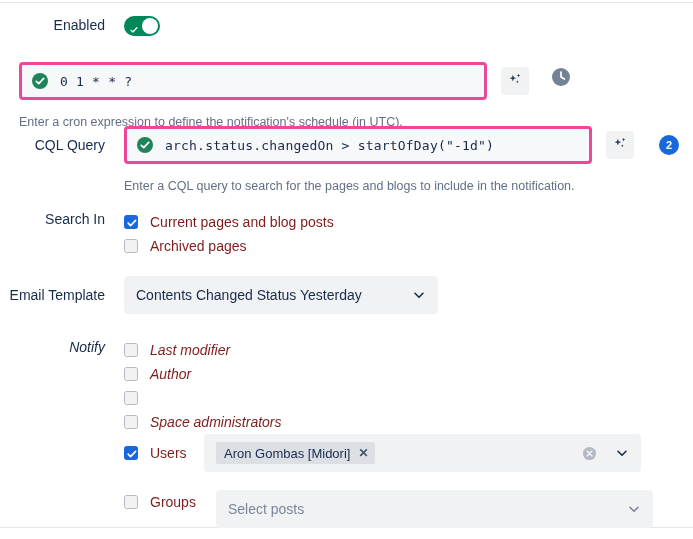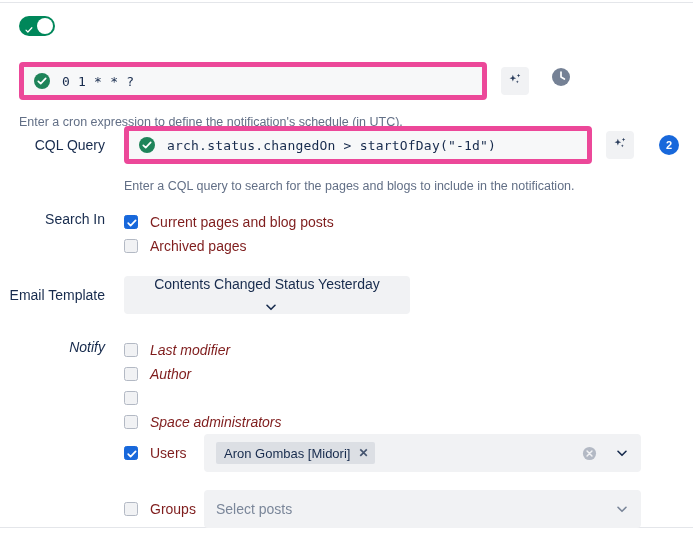--- a/index.html
+++ b/index.html
@@ -84,21 +84,21 @@
     left: 6px;
     top: 5px;
     width: 8px;
     height: 8px;
   }
 
   
   .field {
     box-sizing: border-box;
     height: 38px;
-    border: 5px solid #ec4899;
+    border: 3px solid #ec4899;
     border-radius: 4px;
     background: #F7F8F9;
     display: flex;
     align-items: center;
     padding: 0 10px;
   }
   .field .status-ok {
     width: 16px;
     height: 16px;
     flex: 0 0 16px;
@@ -242,20 +242,21 @@
 </style>
 </head>
 <body>
 
 <div class="top-divider"></div>
 <div class="bottom-divider"></div>
 
 <div class="form">
 
   <div class="row" style="top:16px;">
+    <div class="label">Enabled</div>
     <div class="control">
       <div class="toggle">
         <span class="tick">
           <svg viewBox="0 0 12 12" width="8" height="8">
               <path d="M1.5 6.2 L4.3 9 L10.3 2.6" stroke="#ffffff" stroke-width="1.8" fill="none" stroke-linecap="round" stroke-linejoin="round"></path>
             </svg>
         </span>
         <span class="knob"></span>
       </div>
     </div>
@@ -337,21 +338,21 @@
       <div class="cb-row">
         <span class="cb off"></span>
         <span class="cb-label">Archived pages</span>
       </div>
     </div>
   </div>
 
   <div class="row" style="top:276px;">
     <div class="label" style="padding-top:10px;font-weight:400;">Email Template</div>
     <div class="control">
-      <div class="select" style="width:286px;flex-direction:column;">
+      <div class="select" style="width:314px;">
         <span class="sel-value">Contents Changed Status Yesterday</span>
         <span class="chevron">
           <svg viewBox="0 0 14 14" width="14" height="14">
               <path d="M3 5.3 L7 9.3 L11 5.3" stroke="#172B4D" stroke-width="1.6" fill="none" stroke-linecap="round" stroke-linejoin="round"></path>
             </svg>
         </span>
       </div>
     </div>
   </div>
 
@@ -404,21 +405,21 @@
           <svg viewBox="0 0 14 14" width="14" height="14">
               <path d="M3 5.3 L7 9.3 L11 5.3" stroke="#172B4D" stroke-width="1.6" fill="none" stroke-linecap="round" stroke-linejoin="round"></path>
             </svg>
         </span>
       </div>
     </div>
   </div>
 
   <div class="row" style="top:490px;">
     <div class="label" style="flex:0 0 105px;"></div>
-    <div class="control" style="display:flex;align-items:center;margin-left:19px;">
+    <div class="control" style="display:flex;margin-left:19px;gap:12px;">
       <div class="cb-row" style="width:80px;flex:0 0 80px;">
         <span class="cb off"></span>
         <span class="cb-label">Groups</span>
       </div>
       <div class="select" style="width:437px;">
         <span class="sel-placeholder">Select posts</span>
         <span class="chevron">
           <svg viewBox="0 0 14 14" width="14" height="14">
               <path d="M3 5.3 L7 9.3 L11 5.3" stroke="#7a8699" stroke-width="1.6" fill="none" stroke-linecap="round" stroke-linejoin="round"></path>
             </svg>

